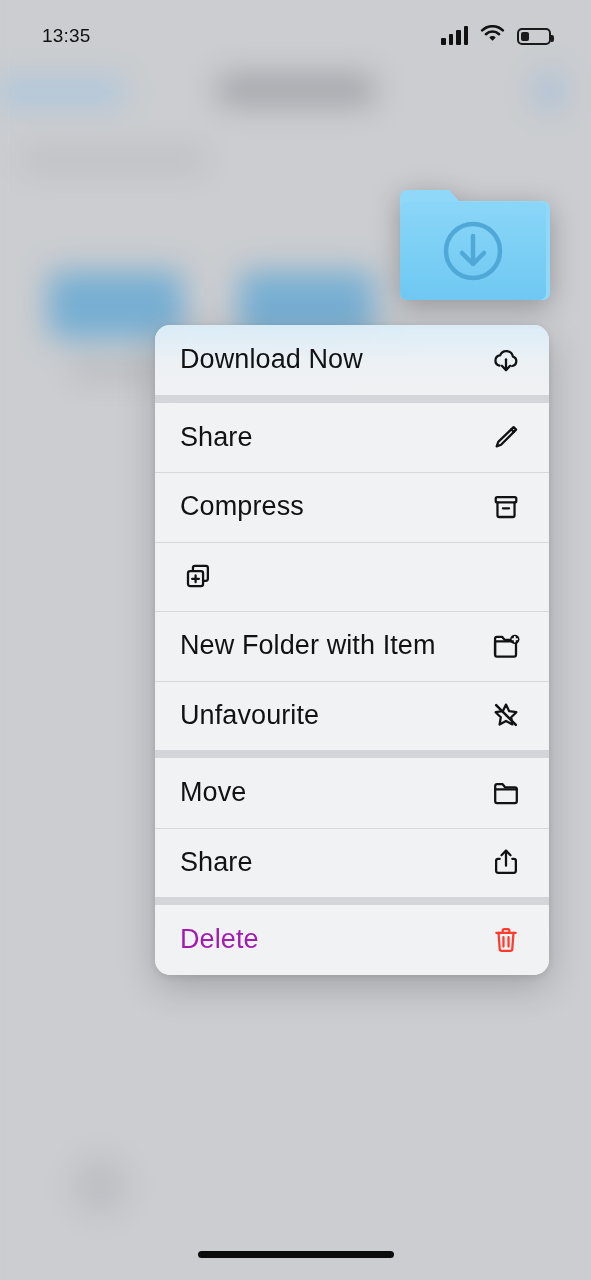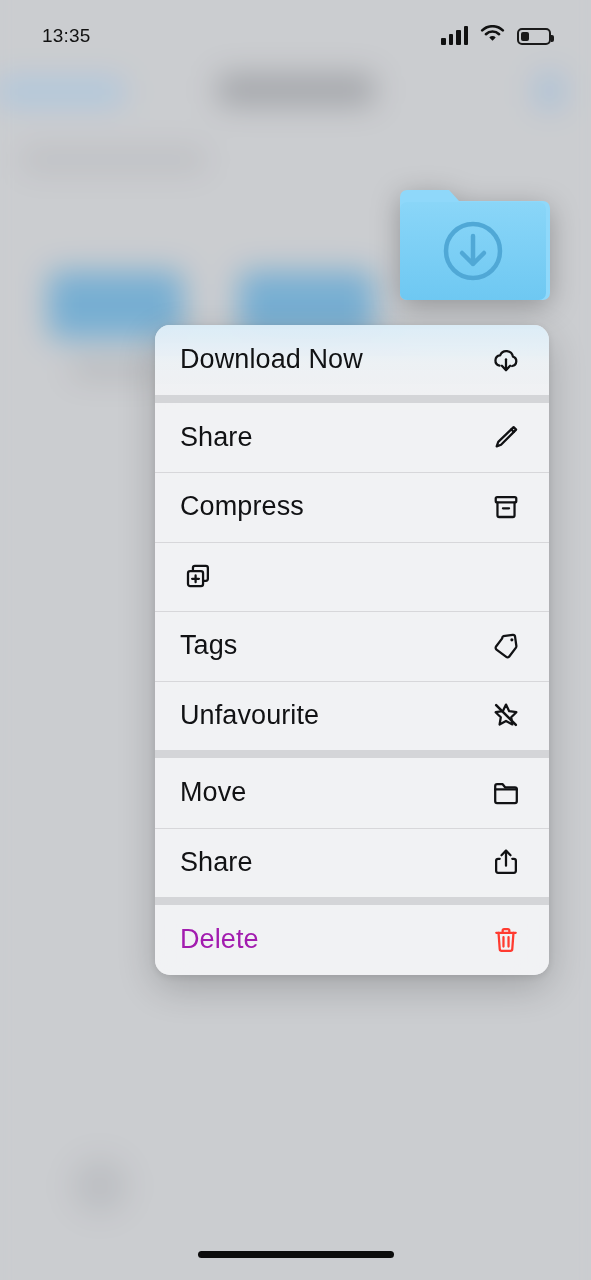--- a/index.html
+++ b/index.html
@@ -197,25 +197,27 @@
       <div class="menu-item">
         <span class="glyph" style="color: rgb(17, 18, 20);">
           <svg viewBox="0 0 24 24" stroke="currentColor" fill="none" stroke-width="1.7" stroke-linecap="round" stroke-linejoin="round">
             <path d="M8.2 7.4V5.9a1.5 1.5 0 0 1 1.5-1.5h8.2a1.5 1.5 0 0 1 1.5 1.5v8.2a1.5 1.5 0 0 1-1.5 1.5h-1.5"></path>
             <rect x="4.5" y="8.3" width="11.3" height="11.3" rx="1.6"></rect>
             <path d="M10.2 11.6v5M7.6 14.1h5.1"></path>
           </svg>
         </span>
       </div>
       <div class="menu-item">
-        <span class="label">Tags</span>
-        <span class="glyph" style="color: rgb(17, 18, 20);">
-          <svg viewBox="0 0 24 24" stroke="currentColor" fill="none" stroke-width="1.7" stroke-linecap="round" stroke-linejoin="round">
-            <path d="M11 4.4h7.1a1.6 1.6 0 0 1 1.6 1.6v7.1a1.6 1.6 0 0 1-.47 1.13l-5.9 5.9a1.6 1.6 0 0 1-2.27 0l-6.5-6.5a1.6 1.6 0 0 1 0-2.27l5.4-5.4A1.6 1.6 0 0 1 11 4.4z" transform="rotate(-8 12 12)"></path>
-            <circle cx="16.4" cy="7.4" r="1.15" fill="currentColor" stroke="none"></circle>
+        <span class="label">New Folder with Item</span>
+        <span class="glyph" style="color: rgb(17, 18, 20);">
+          <svg viewBox="0 0 24 24" stroke="currentColor" fill="none" stroke-width="1.7" stroke-linecap="round" stroke-linejoin="round">
+            <path d="M3.8 18.6V6.6a1.4 1.4 0 0 1 1.4-1.4h4l1.8 2.2h5.9"></path>
+            <path d="M3.8 8.6h14.3a1.4 1.4 0 0 1 1.4 1.4v8.6a1.4 1.4 0 0 1-1.4 1.4H5.2a1.4 1.4 0 0 1-1.4-1.4z"></path>
+            <circle cx="18.6" cy="7" r="3.5" fill="currentColor" stroke="none"></circle>
+            <path d="M18.6 5.3v3.4M16.9 7h3.4" stroke="#f2f2f5" stroke-width="1.5"></path>
           </svg>
         </span>
       </div>
       <div class="menu-item">
         <span class="label">Unfavourite</span>
         <span class="glyph" style="color: rgb(17, 18, 20);">
           <svg viewBox="0 0 24 24" stroke="currentColor" fill="none" stroke-width="1.7" stroke-linecap="round" stroke-linejoin="round">
             <path d="M12 4.2l2.4 4.9 5.4.8-3.9 3.8.9 5.4L12 16.5l-4.8 2.6.9-5.4L4.2 9.9l5.4-.8z"></path>
             <path d="M4.6 4.6 19.4 19.4" stroke-width="1.9"></path>
           </svg>

